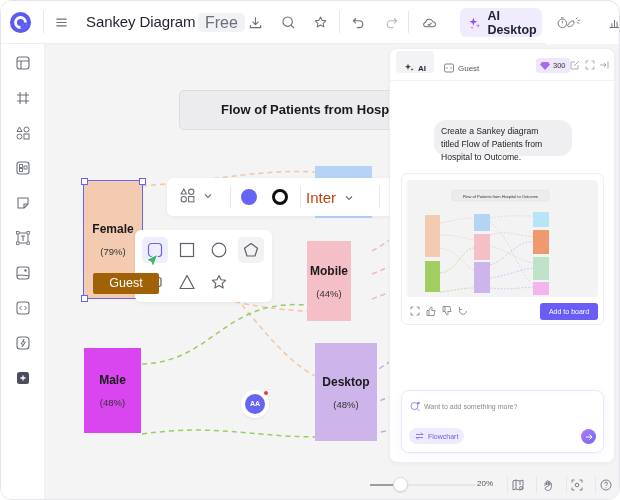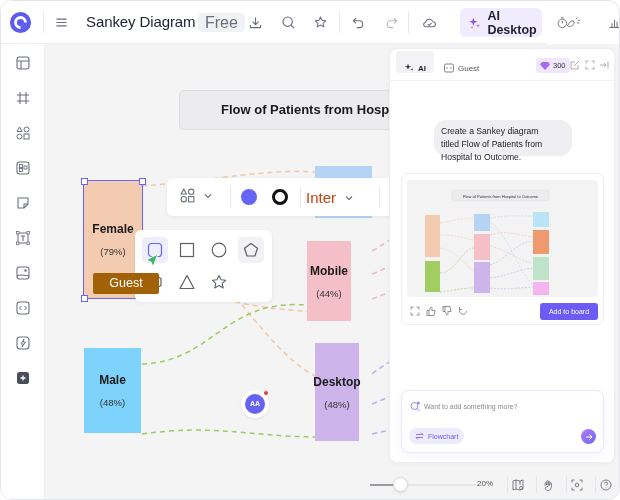--- a/index.html
+++ b/index.html
@@ -255,31 +255,31 @@
     <div class="node" style="left:270px;top:122px;width:57px;height:52px;background:#b5d3f5;"></div>
 
     <div class="node selected" style="left:39px;top:137px;width:58px;height:117px;background:#f2cbb0;">
       <span class="nlabel">Female</span>
       <span class="npct">(79%)</span>
     </div>
     <div class="handle" style="left:36px;top:134px"></div>
     <div class="handle" style="left:94px;top:134px"></div>
     <div class="handle" style="left:36px;top:251px"></div>
 
-    <div class="node" style="left:39px;top:304px;width:57px;height:85px;background:#7dd3fc;text-align:right;">
+    <div class="node" style="left:39px;top:304px;width:57px;height:85px;background:#d946ef;text-align:right;">
       <span class="nlabel">Male</span>
       <span class="npct">(48%)</span>
     </div>
 
     <div class="node" style="left:262px;top:197px;width:44px;height:80px;background:#f5bfc8;">
       <span class="nlabel">Mobile</span>
       <span class="npct">(44%)</span>
     </div>
 
-    <div class="node" style="left:270px;top:299px;width:44px;height:98px;background:#cdb5ec;">
+    <div class="node" style="left:270px;top:299px;width:62px;height:98px;background:#cdb5ec;">
       <span class="nlabel">Desktop</span>
       <span class="npct">(48%)</span>
     </div>
 
     <div class="fmt-toolbar">
       <div class="ft" style="left:12px">
         <svg width="17" height="17" viewBox="0 0 16 16">
             <path d="M4.5 2L7 6.5H2z" stroke="#6b6f7b" stroke-width="1" fill="none"></path>
             <circle cx="11.5" cy="4.5" r="2.5" stroke="#6b6f7b" stroke-width="1" fill="none"></circle>
             <circle cx="4.5" cy="11.5" r="2.5" stroke="#6b6f7b" stroke-width="1" fill="none"></circle>

